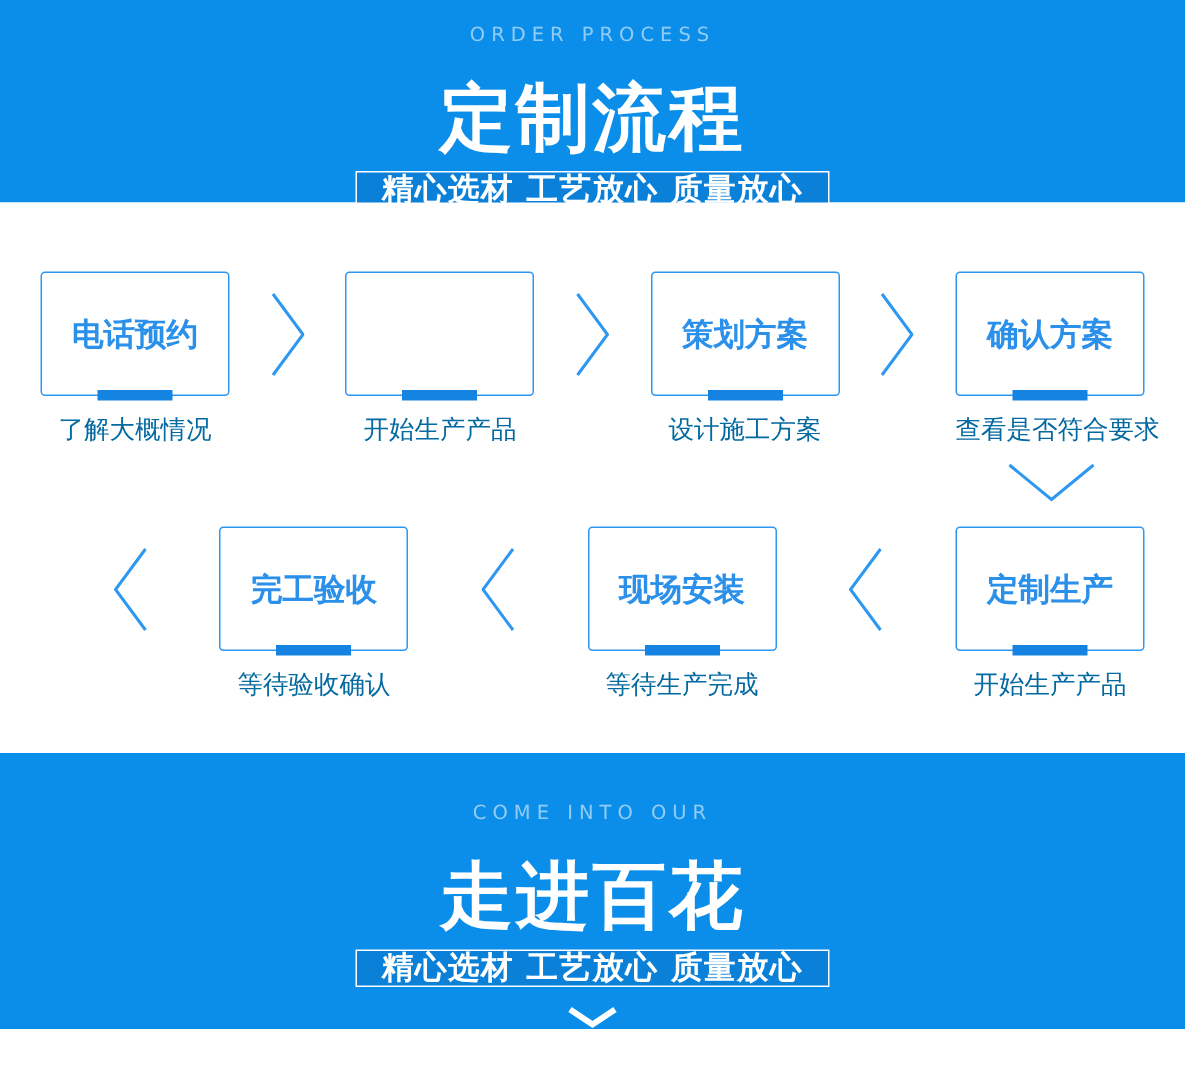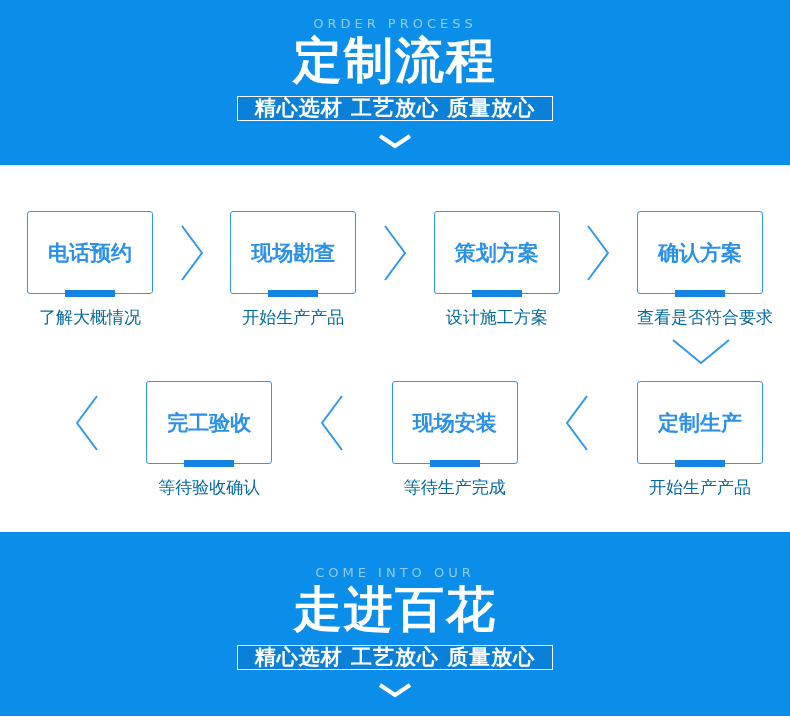--- a/index.html
+++ b/index.html
@@ -8,29 +8,29 @@
     width:790px; height:724px; margin:0 auto; background:#ffffff;
     font-family:"DejaVu Sans","Liberation Sans",sans-serif;
     overflow:hidden; position:relative;
   }
 
   
   .banner {
     width:790px; background:#0a8ee9; text-align:center;
     padding-top:15px;
   }
-  .banner.top-banner { height:165px; }
+  .banner.top-banner { height:135px; }
   .banner.bottom-banner { height:184px; padding-top:32px; }
   .eyebrow {
     font-size:13px; letter-spacing:4px; color:rgba(255,255,255,0.55);
     font-weight:400; line-height:18px;
   }
   .banner-title {
     font-size:49px; font-weight:700; color:#ffffff; line-height:54px;
-    letter-spacing:2px; margin-top:1px;
+    letter-spacing:2px; margin-top:19px;
   }
   .badge {
     display:inline-block; margin-top:8px; height:25px; line-height:23px;
     padding:0 17px; border:1px solid #ffffff; background:#0b80d8;
     color:#ffffff; font-size:21px; font-weight:700; letter-spacing:1px;
   }
   .banner-chevron {
     display:block; margin:13px auto 0; width:34px; height:15px;
     stroke:#ffffff; stroke-width:4; fill:none;
   }
@@ -103,21 +103,20 @@
       </div>
 
       <div class="arrow-cell">
         <svg class="step-arrow" viewBox="0 0 22 56" aria-hidden="true">
             <polyline points="1,1 21,28 1,55"></polyline>
           </svg>
       </div>
 
       <div class="step">
         <div class="step-box">
-          <span class="step-title">现场勘查</span>
           <span class="step-bar"></span>
         </div>
         <div class="step-caption">开始生产产品</div>
       </div>
 
       <div class="arrow-cell">
         <svg class="step-arrow" viewBox="0 0 22 56" aria-hidden="true">
             <polyline points="1,1 21,28 1,55"></polyline>
           </svg>
       </div>

